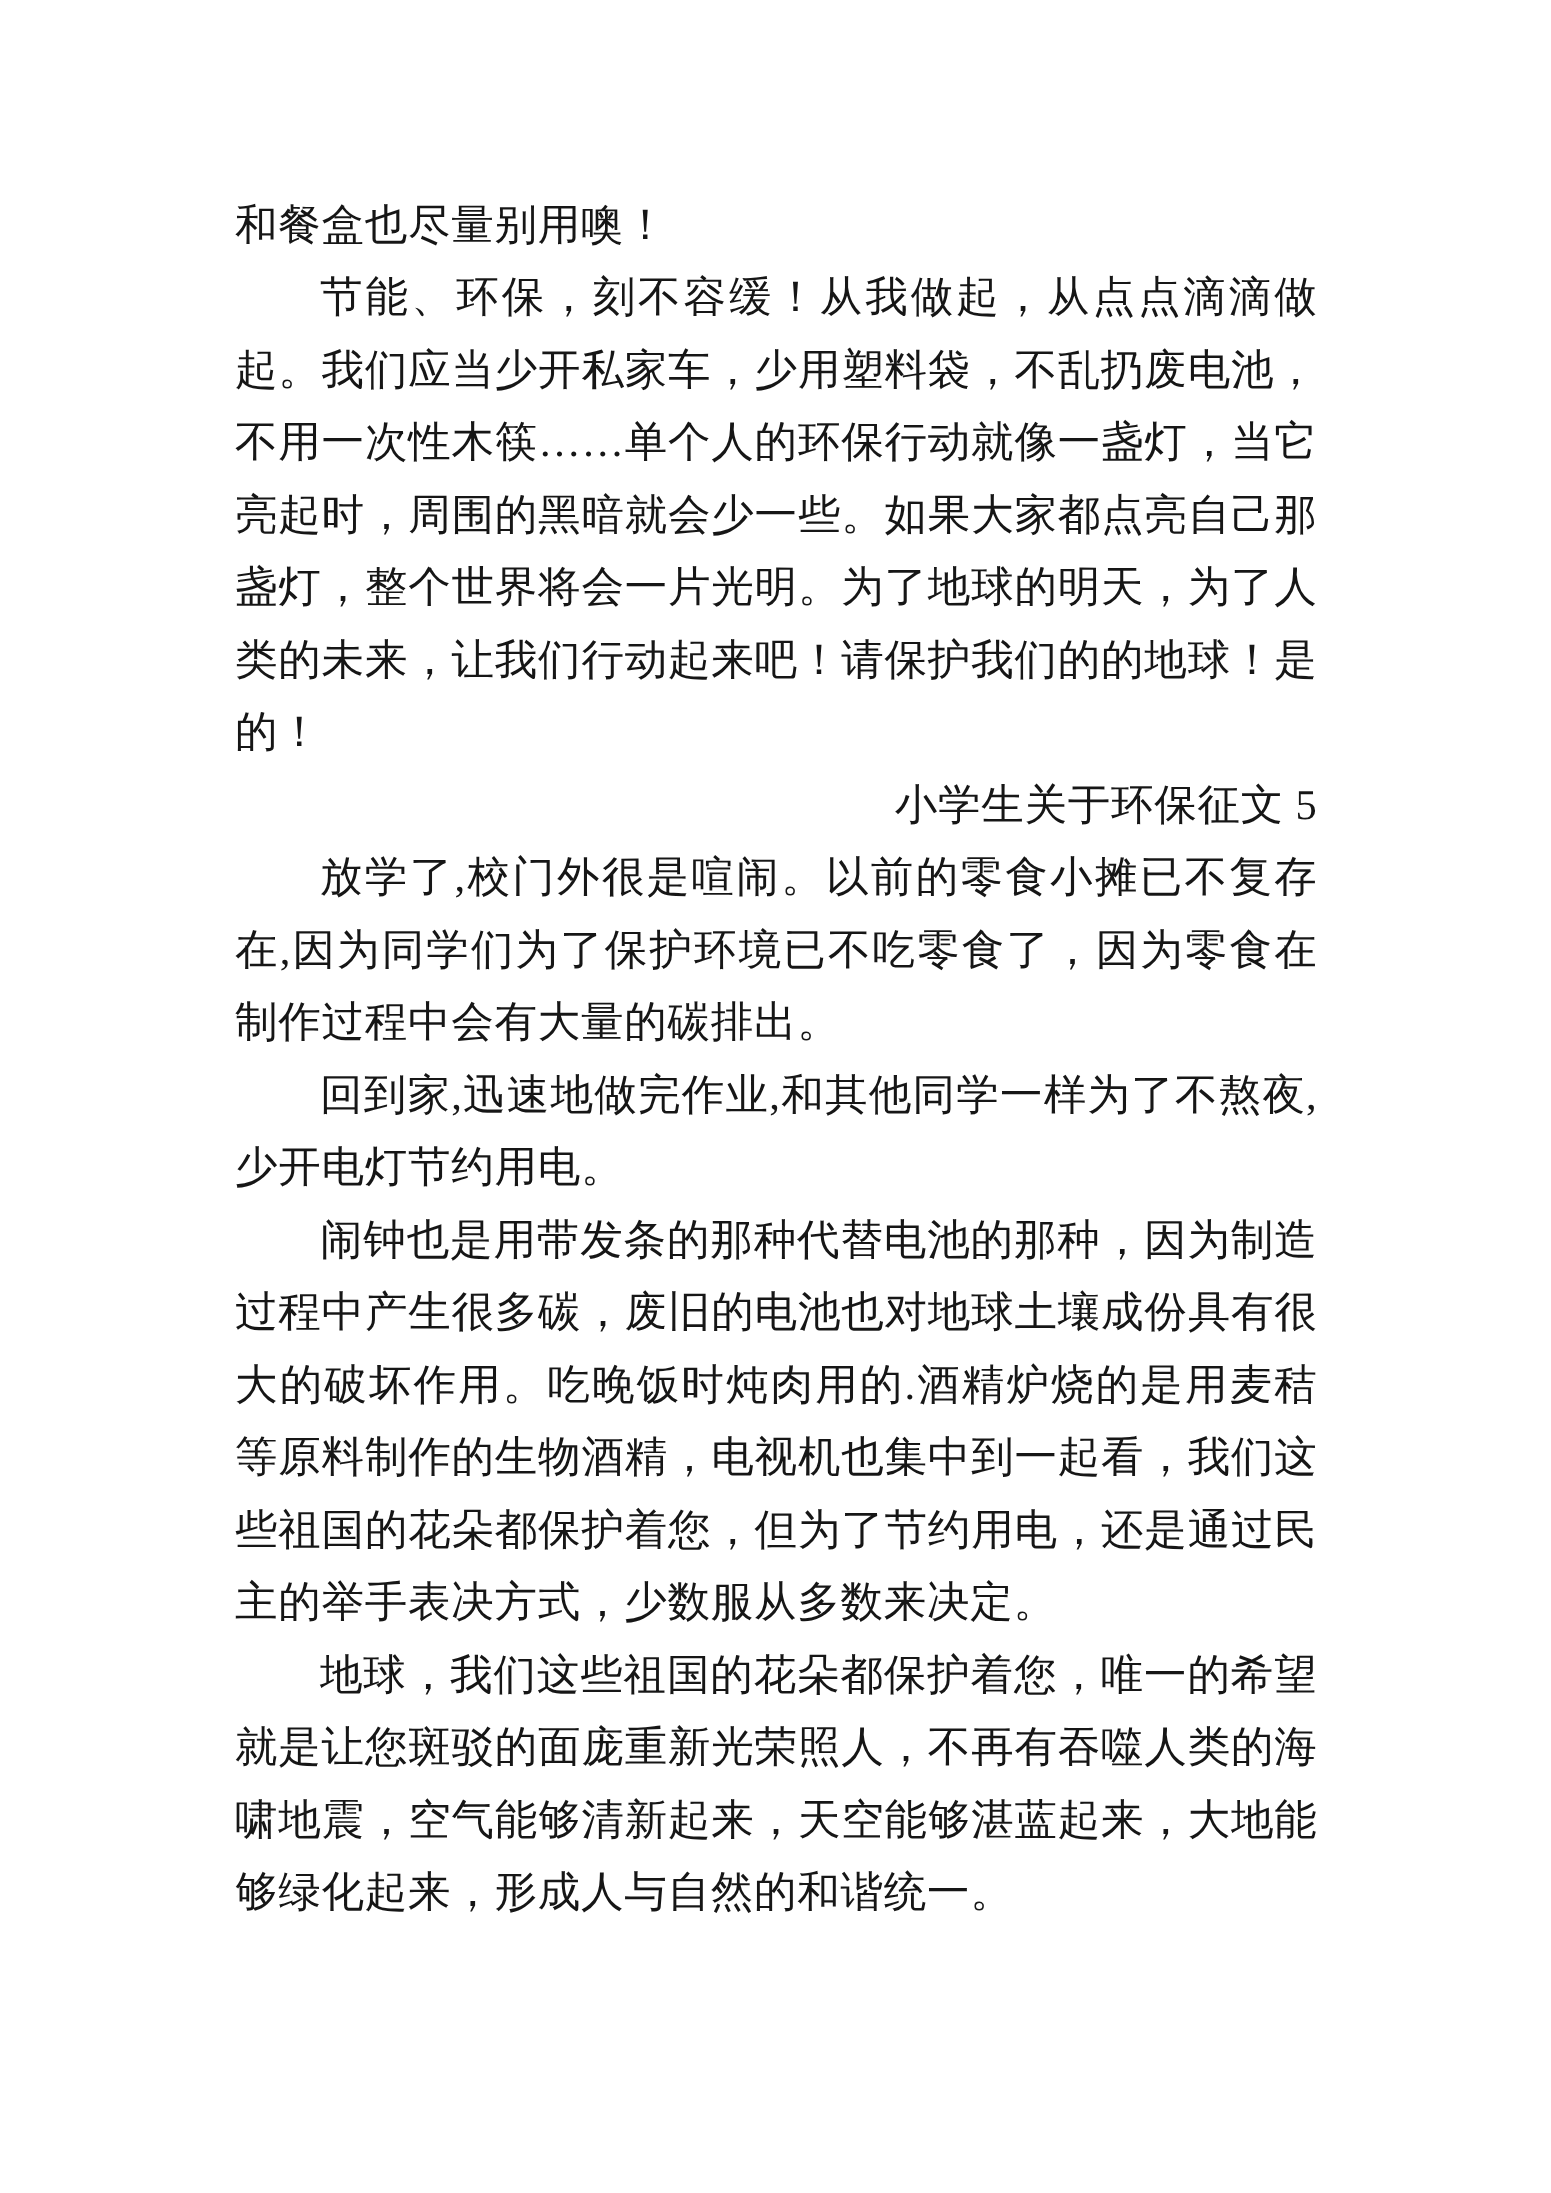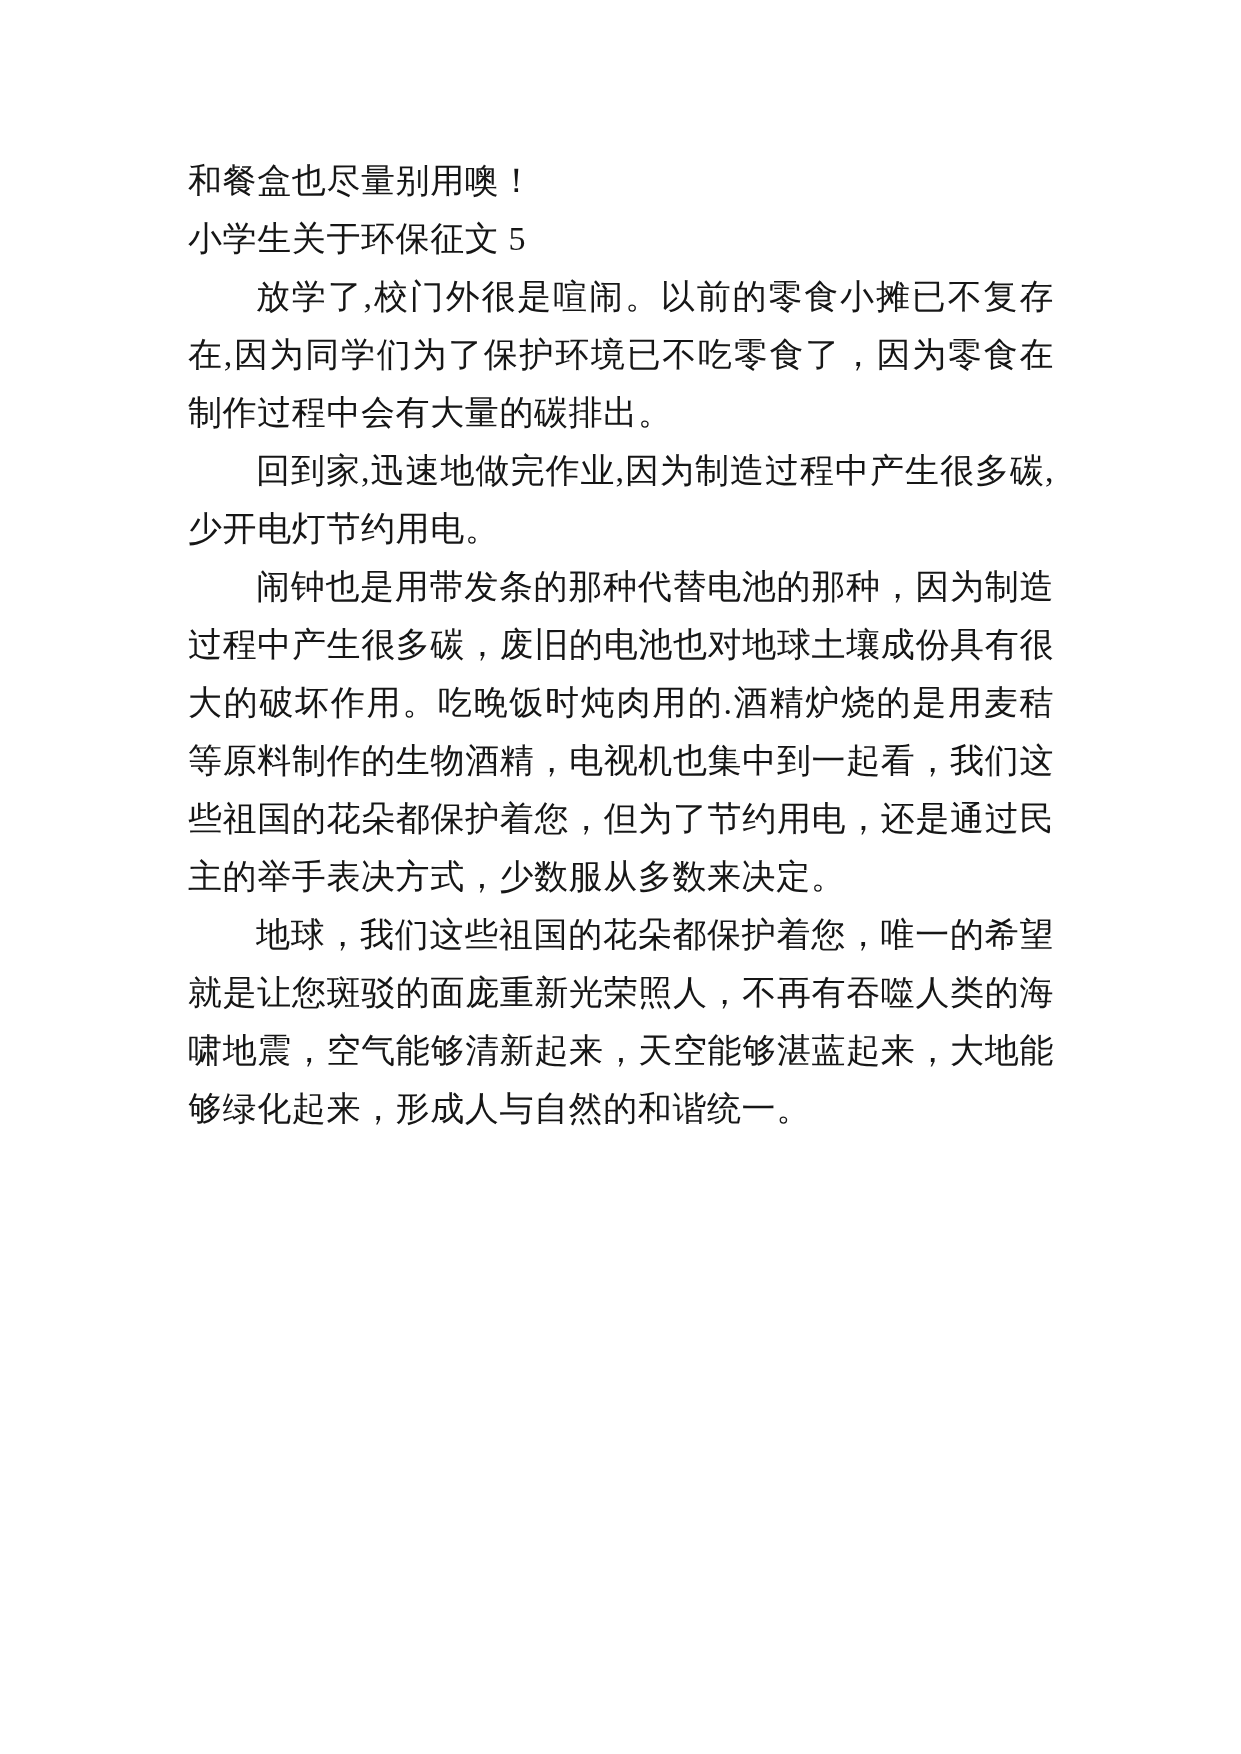--- a/index.html
+++ b/index.html
@@ -32,28 +32,29 @@
     padding: 0;
   }
   .para {
     text-indent: 2em;
   }
   .cont {
     text-indent: 0;
   }
   .heading {
     text-indent: 0;
-    text-align: left;
+    text-align: right;
   }
 </style>
 </head>
 <body>
 
 <div class="page">
   <div class="content">
     <p class="cont">和餐盒也尽量别用噢！</p>
+    <p class="para">节能、环保，刻不容缓！从我做起，从点点滴滴做起。我们应当少开私家车，少用塑料袋，不乱扔废电池，不用一次性木筷……单个人的环保行动就像一盏灯，当它亮起时，周围的黑暗就会少一些。如果大家都点亮自己那盏灯，整个世界将会一片光明。为了地球的明天，为了人类的未来，让我们行动起来吧！请保护我们的的地球！是的！</p>
     <p class="heading">小学生关于环保征文 5</p>
     <p class="para">放学了,校门外很是喧闹。以前的零食小摊已不复存在,因为同学们为了保护环境已不吃零食了，因为零食在制作过程中会有大量的碳排出。</p>
-    <p class="para">回到家,迅速地做完作业,因为制造过程中产生很多碳,少开电灯节约用电。</p>
+    <p class="para">回到家,迅速地做完作业,和其他同学一样为了不熬夜,少开电灯节约用电。</p>
     <p class="para">闹钟也是用带发条的那种代替电池的那种，因为制造过程中产生很多碳，废旧的电池也对地球土壤成份具有很大的破坏作用。吃晚饭时炖肉用的.酒精炉烧的是用麦秸等原料制作的生物酒精，电视机也集中到一起看，我们这些祖国的花朵都保护着您，但为了节约用电，还是通过民主的举手表决方式，少数服从多数来决定。</p>
     <p class="para">地球，我们这些祖国的花朵都保护着您，唯一的希望就是让您斑驳的面庞重新光荣照人，不再有吞噬人类的海啸地震，空气能够清新起来，天空能够湛蓝起来，大地能够绿化起来，形成人与自然的和谐统一。</p>
   </div>
 </div>
 
 </body></html>

